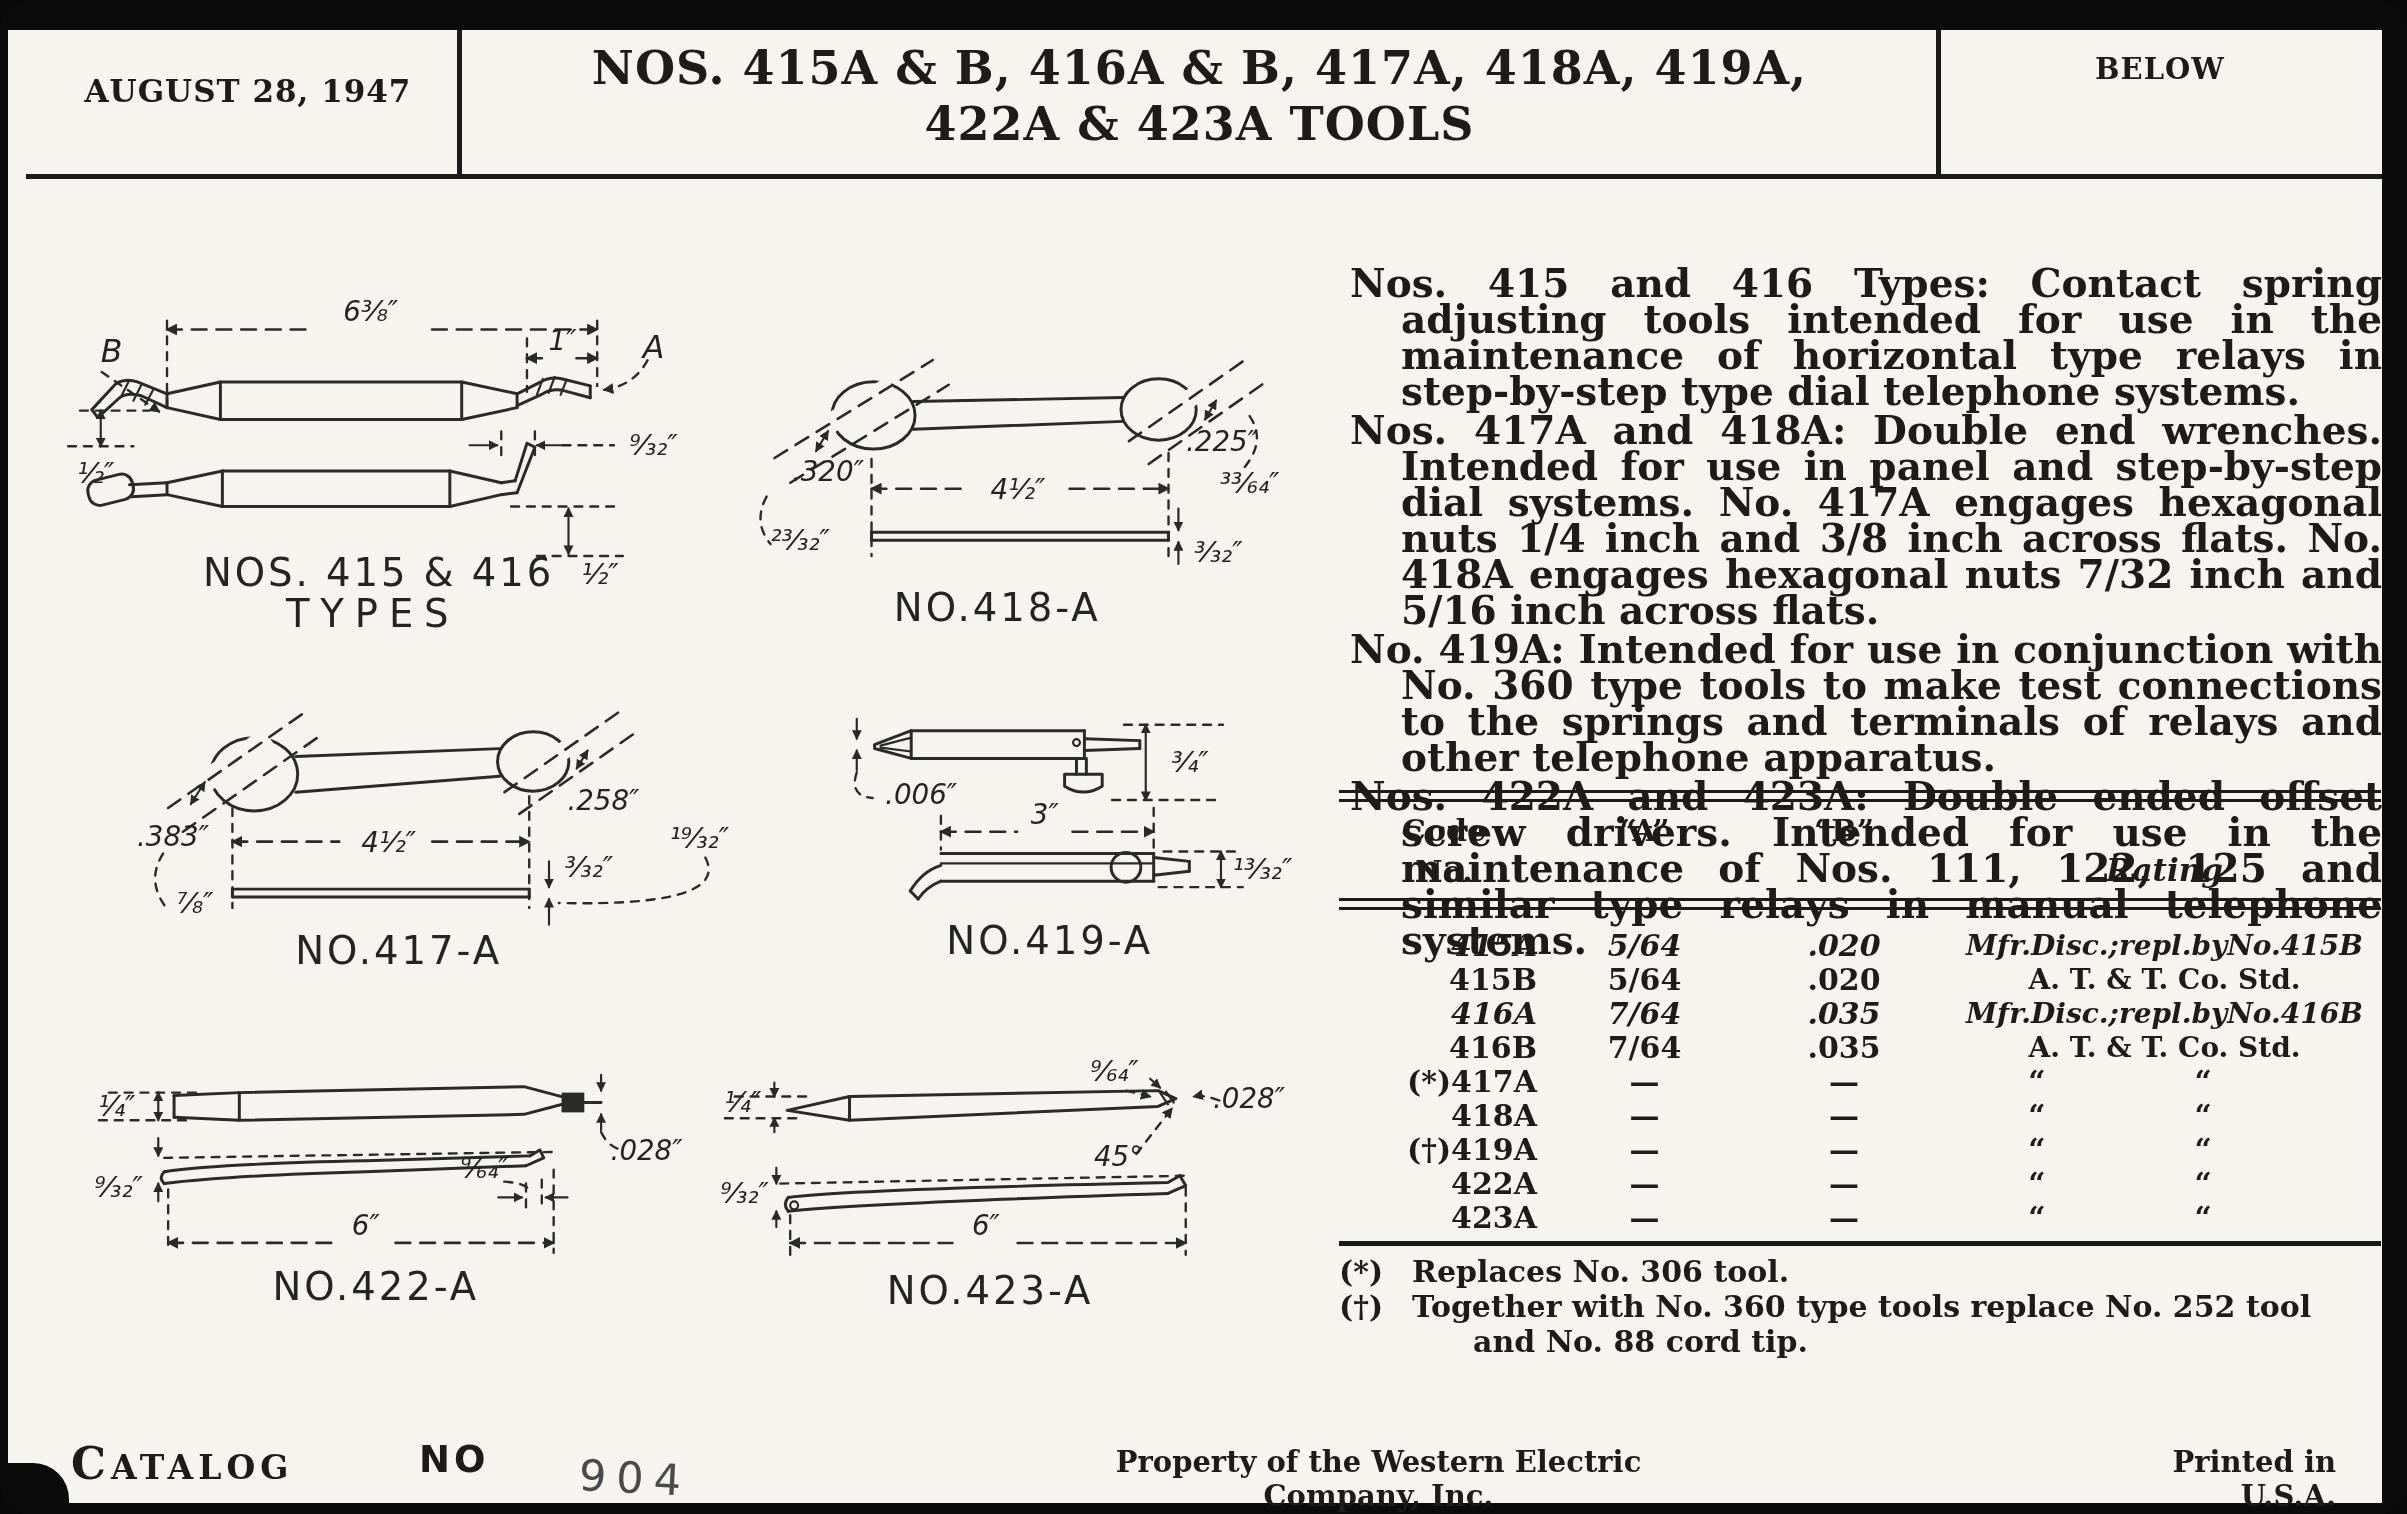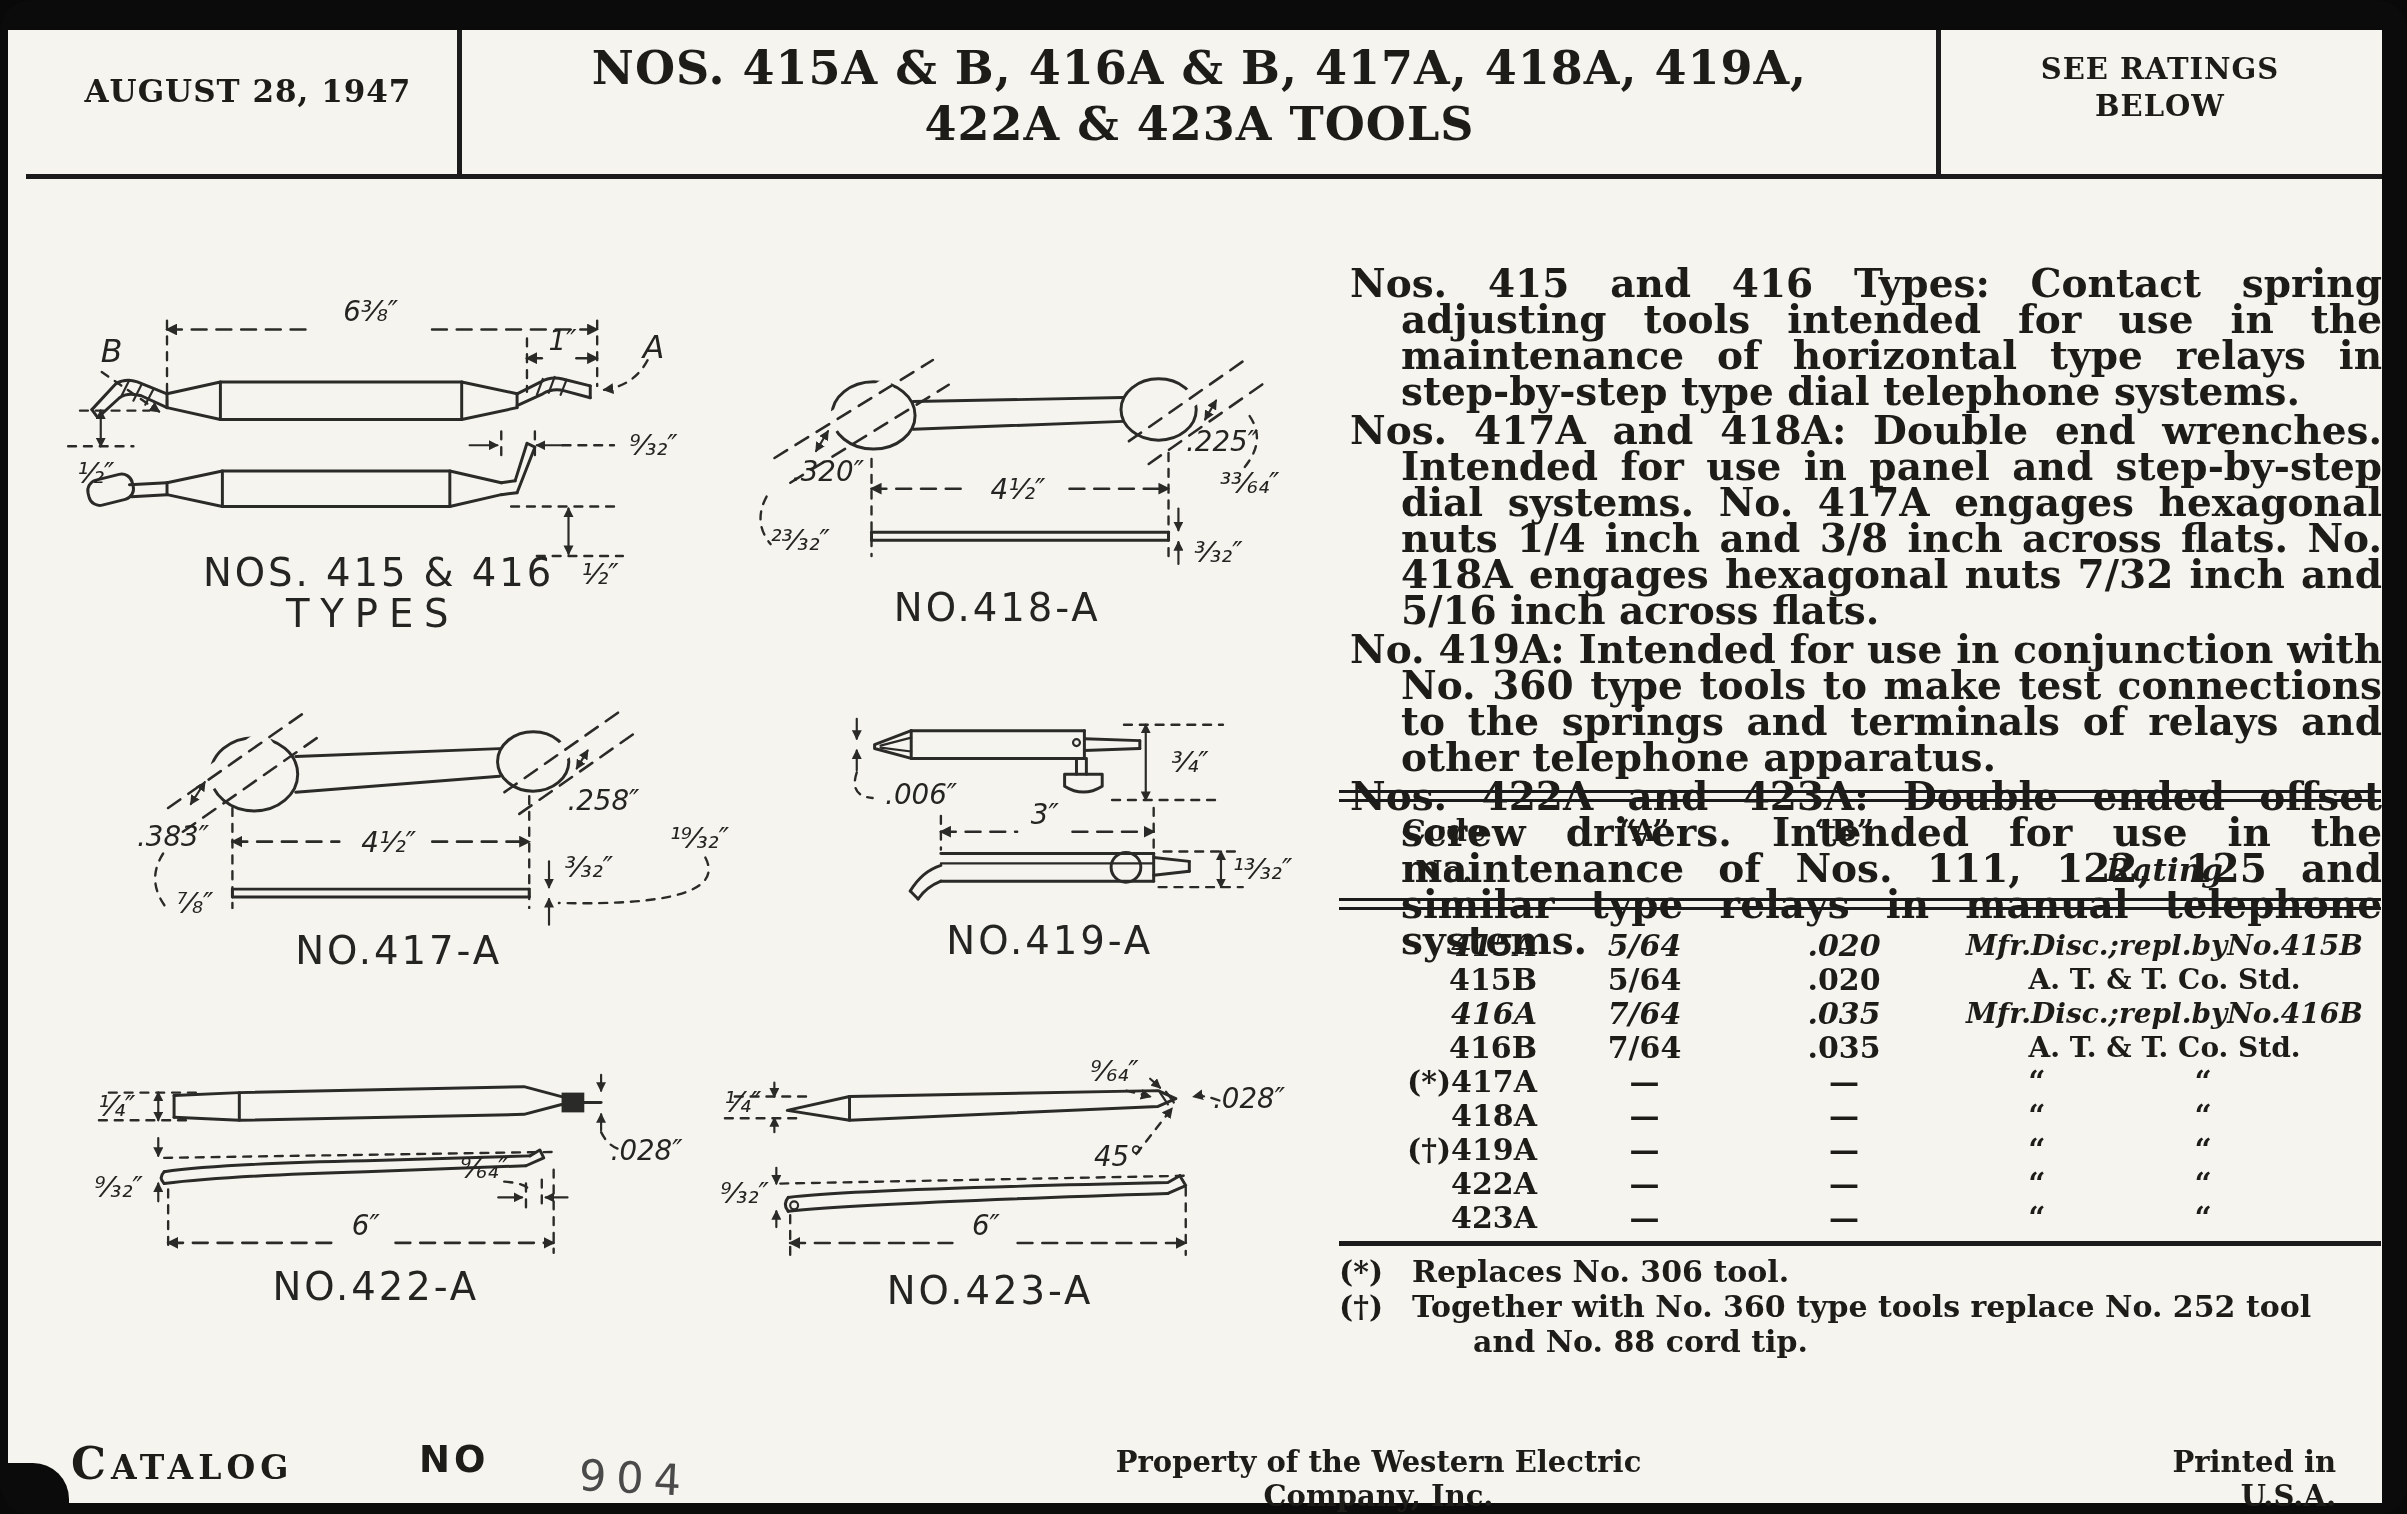--- a/index.html
+++ b/index.html
@@ -84,21 +84,20 @@
   </svg>
 
   <div class="abs h-date">AUGUST 28, 1947</div>
   <div class="vline" style="left:457px;"></div>
   <div class="vline" style="left:1936px;"></div>
   <div class="abs h-title">
     <div>NOS. 415A &amp; B, 416A &amp; B, 417A, 418A, 419A,</div>
     <div>422A &amp; 423A TOOLS</div>
   </div>
   <div class="abs h-ratings">
-    <div>SEE RATINGS</div>
     <div>BELOW</div>
   </div>
   <div class="hrule"></div>
 
   <svg class="fig" style="left:54px;top:287px" width="673" height="356" viewBox="0 0 680 360">
     <g>
       <line class="dash" x1="114" y1="43" x2="258" y2="43" marker-start="url(#ah)"></line>
       <line class="dash" x1="382" y1="43" x2="549" y2="43" marker-end="url(#ah)"></line>
       <line class="dash2" x1="114" y1="34" x2="114" y2="128"></line>
       <line class="dash2" x1="549" y1="34" x2="549" y2="100"></line>

